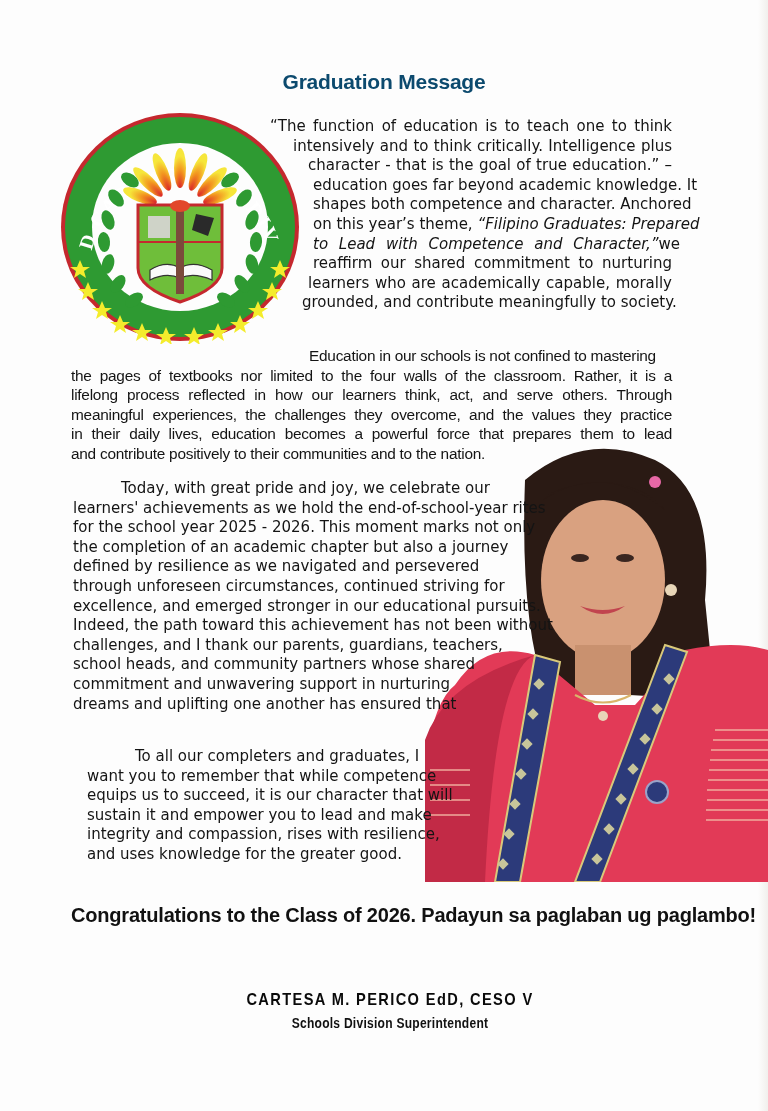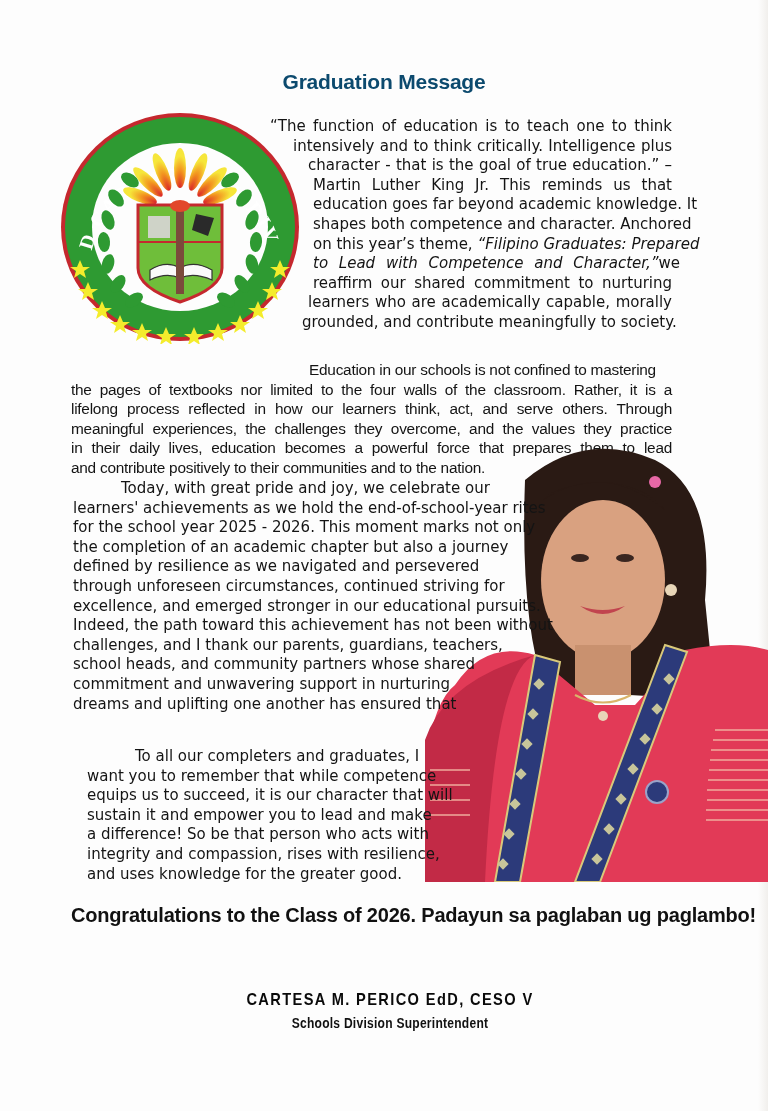--- a/index.html
+++ b/index.html
@@ -101,34 +101,33 @@
   <polygon points="138,104 156,108 150,126 134,120" fill="#2a2a2a"></polygon>
   <path d="M 92 160 Q 108 150 122 158 Q 136 150 154 160 L 154 170 Q 136 162 122 168 Q 108 162 92 170 Z" fill="#fafafa" stroke="#333" stroke-width="1.2"></path>
   <rect x="118" y="98" width="8" height="86" fill="#7b4a3b"></rect>
   <ellipse cx="122" cy="96" rx="10" ry="6" fill="#e2472a"></ellipse>
 </svg>
 
 <div class="p" style="left:270px; top:117px;">
   <span class="line justify" style="width:402px;">“The function of education is to teach one to think</span>
   <span class="line justify" style="margin-left:23px; width:379px;">intensively and to think critically. Intelligence plus</span>
   <span class="line justify" style="margin-left:38px; width:364px;">character - that is the goal of true education.” –</span>
-  <span class="line justify" style="margin-left:43px; width:359px;">Martin Luther King Jr. This reminds us that</span>
   <span class="line justify" style="margin-left:43px; width:359px;">education goes far beyond academic knowledge. It</span>
   <span class="line justify" style="margin-left:43px; width:359px;">shapes both competence and character.  Anchored</span>
   <span class="line" style="margin-left:43px; width:359px;"><span>on this year’s theme, </span><span class="it">“Filipino Graduates: Prepared</span></span>
   <span class="line" style="margin-left:43px; width:359px; display:flex; justify-content:space-between;">
       <span class="it" style="word-spacing:6px;">to Lead with Competence and Character,”</span>
       <span> we</span>
     </span>
   <span class="line justify" style="margin-left:43px; width:359px;">reaffirm our shared commitment to nurturing</span>
   <span class="line justify" style="margin-left:38px; width:364px;">learners who are academically capable, morally</span>
   <span class="line" style="margin-left:32px;">grounded, and contribute meaningfully to society.</span>
 </div>
 
-<div class="p cond" style="left:71px; top:360px; width:601px;">
+<div class="p cond" style="left:71px; top:346px; width:601px;">
   <span class="line" style="margin-left:238px;">Education in our schools is not confined to mastering</span>
   <span class="line justify">the pages of textbooks nor limited to the four walls of the classroom. Rather, it is a</span>
   <span class="line justify">lifelong process reflected in how our learners think, act, and serve others. Through</span>
   <span class="line justify">meaningful experiences, the challenges they overcome, and the values they practice</span>
   <span class="line justify">in their daily lives, education becomes a powerful force that prepares them to lead</span>
   <span class="line">and contribute positively to their communities and to the nation.</span>
 </div>
 
 <svg class="photo" viewBox="0 0 343 442">
   <path d="M 100 40 Q 160 -10 230 20 Q 290 50 280 160 L 290 260 L 120 250 Q 95 180 100 40 Z" fill="#2a1a14"></path>
@@ -194,21 +193,20 @@
   <span class="line">school heads, and community partners whose shared</span>
   <span class="line">commitment and unwavering support in nurturing</span>
   <span class="line">dreams and uplifting one another has ensured that</span>
 </div>
 
 <div class="p" style="left:87px; top:747px;">
   <span class="line" style="margin-left:48px;">To all our completers and graduates, I</span>
   <span class="line">want you to remember that while competence</span>
   <span class="line">equips us to succeed, it is our character that will</span>
   <span class="line">sustain it and empower you to lead and make</span>
-  <span class="line">a difference! So be that person who acts with</span>
   <span class="line">integrity and compassion, rises with resilience,</span>
   <span class="line">and uses knowledge for the greater good.</span>
 </div>
 
 <div class="congrats">Congratulations to the Class of 2026. Padayun sa paglaban ug paglambo!</div>
 
 <div class="sig-name">CARTESA M. PERICO EdD, CESO V</div>
 <div class="sig-title">Schools Division Superintendent</div>
 
 </body></html>

